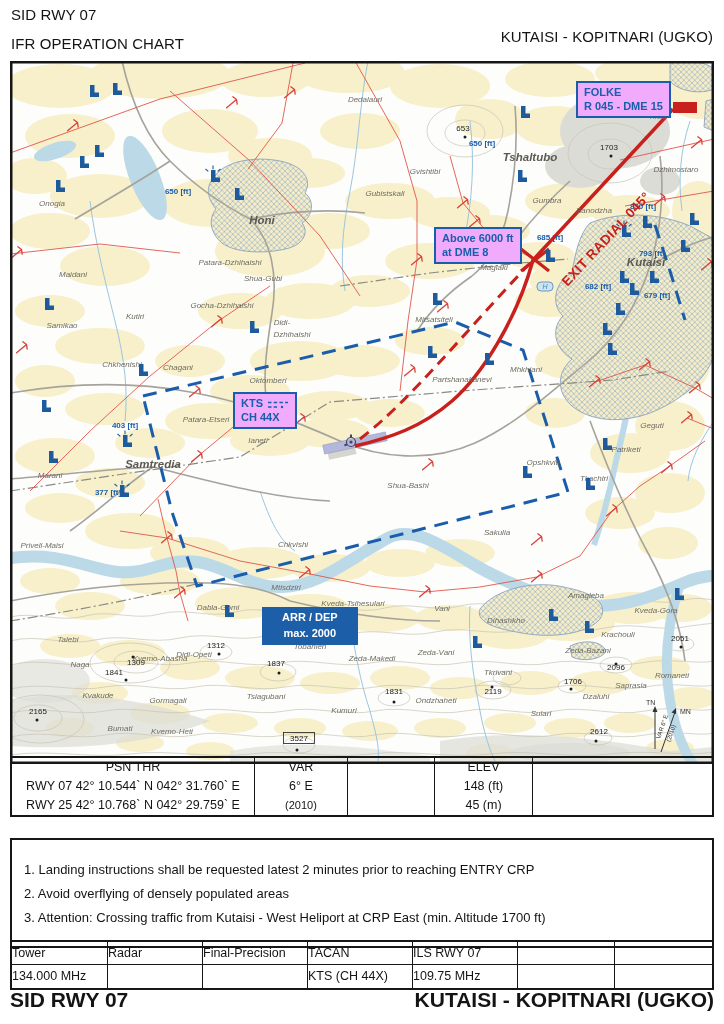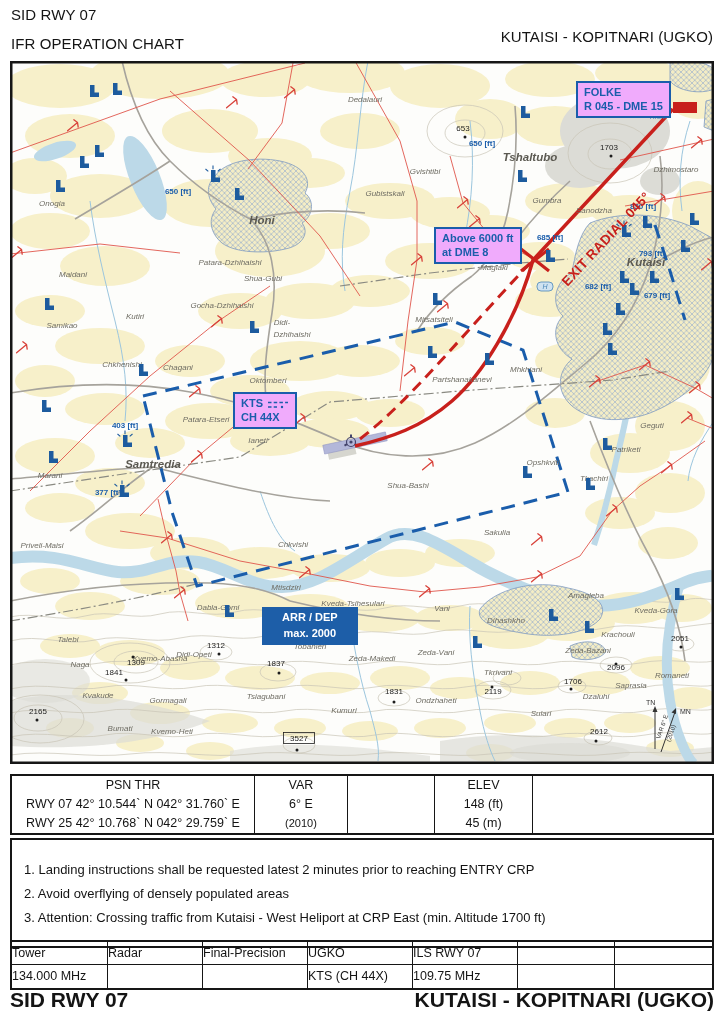--- a/index.html
+++ b/index.html
@@ -16,21 +16,21 @@
   .spotdot{fill:#1d1d1d}
   .spotbox{fill:none;stroke:#1d1d1d;stroke-width:.8}
   .obl{font-size:8px;font-weight:700;fill:#1a5dab}
   .cmp{font-size:7px;fill:#333}
   .cmp-var{font-size:6px;fill:#333}
   .infobox{position:absolute;border:2px solid #1a5dab;background:#f0abfc;color:#1a5dab;font-weight:700;font-size:11px;line-height:1.3;padding:2px 6px;white-space:nowrap;z-index:5}
   .solidbox{position:absolute;background:#1d5ea8;color:#fff;font-weight:700;font-size:11px;line-height:1.45;padding:3px 20px;white-space:nowrap;z-index:5;text-align:center}
   #exit-label{position:absolute;left:596px;top:178px;transform:translate(-50%,-50%) rotate(-47deg);color:#c8201c;font-weight:700;font-size:13.5px;letter-spacing:.4px;white-space:nowrap;z-index:4}
   #kts-box .tacsym{display:inline-block;vertical-align:middle;margin-left:4px}
   
-  #psn{position:absolute;left:10px;top:774px;width:700px;border:2px solid #161616;display:flex;font-size:12.5px;text-align:center}
+  #psn{position:absolute;left:10px;top:756px;width:700px;border:2px solid #161616;display:flex;font-size:12.5px;text-align:center}
   .psn-col{display:flex;flex-direction:column}
   .psn-col+.psn-col{border-left:1.5px solid #161616}
   .psn-cell{height:19px;line-height:19px;white-space:nowrap}
   .small-cell{font-size:11px}
   #notes{position:absolute;left:10px;top:838px;width:676px;height:70px;border:2px solid #161616;padding:18px 12px;font-size:13px;line-height:24px}
   #freq{position:absolute;left:10px;top:940px;width:700px;border:2px solid #161616;display:grid;grid-template-columns:95px 95px 105px 105px 105px 97px 1fr;font-size:12.5px;}
   .fcell{height:22px;line-height:22px;border-left:1.5px solid #161616;white-space:nowrap}
   .fc0{border-left:none}
   .frow2{border-top:1.5px solid #161616;height:23px;line-height:23px}
   .ftr{position:absolute;font-weight:700;font-size:21px;top:988px;white-space:nowrap}
@@ -685,21 +685,21 @@
   <div id="notes">
     <div>1. Landing instructions shall be requested latest 2 minutes prior to reaching ENTRY CRP</div>
     <div>2. Avoid overflying of densely populated areas</div>
     <div>3. Attention: Crossing traffic from Kutaisi - West Heliport at CRP East (min. Altitude 1700 ft)</div>
   </div>
 
   <div id="freq">
     <div class="fcell fc0">Tower</div>
     <div class="fcell">Radar</div>
     <div class="fcell">Final-Precision</div>
-    <div class="fcell">UGKO</div>
+    <div class="fcell">TACAN</div>
     <div class="fcell">ILS RWY 07</div>
     <div class="fcell"></div>
     <div class="fcell"></div>
     <div class="fcell fc0 frow2">134.000 MHz</div>
     <div class="fcell frow2"></div>
     <div class="fcell frow2"></div>
     <div class="fcell frow2">KTS (CH 44X)</div>
     <div class="fcell frow2">109.75 MHz</div>
     <div class="fcell frow2"></div>
     <div class="fcell frow2"></div>

